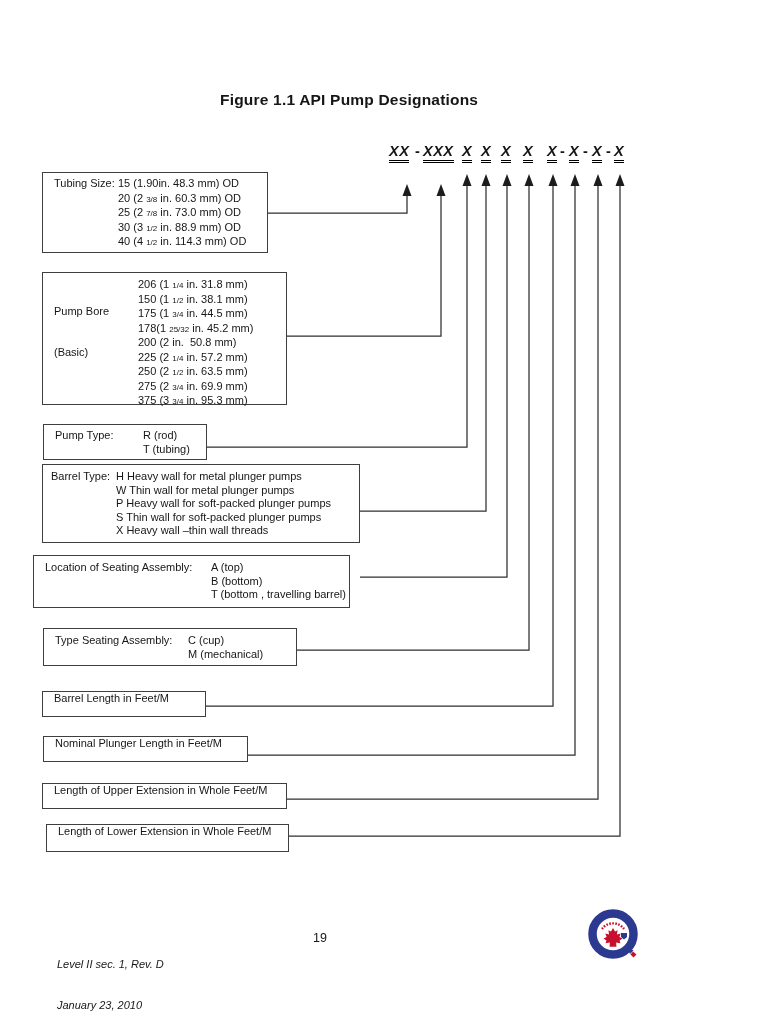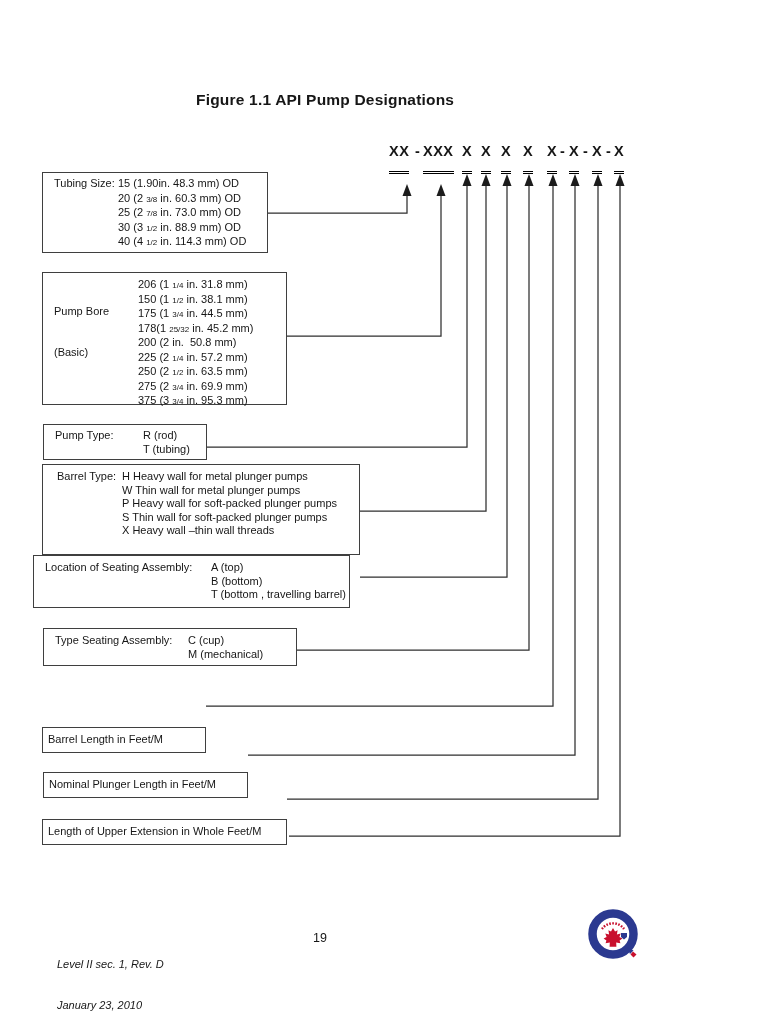--- a/index.html
+++ b/index.html
@@ -1,41 +1,41 @@
 <!DOCTYPE html>
 <html><head>
 <meta charset="utf-8">
 <style>
   html,body{margin:0;padding:0;background:#ffffff;}
   .page{
     position:relative;width:768px;height:1024px;background:#fff;
     font-family:"Liberation Sans",sans-serif;color:#161616;overflow:hidden;
   }
   .title{
-    position:absolute;left:196px;top:91px;font-size:15.5px;font-weight:bold;
+    position:absolute;left:220px;top:91px;font-size:15.5px;font-weight:bold;
     white-space:nowrap;letter-spacing:0.2px;
   }
   
   .grp,.sep{
     position:absolute;top:143px;font-size:14.5px;font-weight:bold;
     letter-spacing:0.5px;white-space:pre;
   }
-  .grp{border-bottom:3px double #000;padding-bottom:12px;}
+  .grp{border-bottom:3px double #000;padding-bottom:1px;font-style:italic;}
   
   .box{
     position:absolute;border:1.3px solid #3f3f3f;box-sizing:border-box;
     background:#fff;font-size:11px;line-height:13.5px;
   }
   .brow{display:flex;}
   .lbl{flex:0 0 auto;white-space:pre;}
   .rows{flex:1 1 auto;}
   .row{white-space:pre;}
   .row b{font-weight:normal;}
   .frac{font-size:8px;}
-  .simple{display:flex;align-items:center;padding-left:5px;margin-top:36px;}
+  .simple{display:flex;align-items:flex-start;padding-left:11px;}
   
   .wires{position:absolute;left:0;top:0;pointer-events:none;}
   .wires path{stroke:#2f2f2f;stroke-width:1.25;fill:none;}
   .wires polygon{fill:#1c1c1c;stroke:none;}
   
   .footer-ref{position:absolute;left:57px;top:931px;font-size:11px;font-style:italic;line-height:13.5px;white-space:pre;}
   .pagenum{position:absolute;left:313px;top:931px;font-size:12.5px;}
   .logo{position:absolute;left:586px;top:906px;}
 </style>
 </head>
@@ -121,21 +121,21 @@
   <div class="box" style="left:43px;top:424px;width:164px;height:36px;padding:4px 0 0 11px">
     <div class="brow">
       <span class="lbl" style="width:88px">Pump Type: </span>
       <div class="rows">
         <div class="row"><b>R</b><span> (rod)</span></div>
         <div class="row"><b>T</b><span> (tubing)</span></div>
       </div>
     </div>
   </div>
 
-  <div class="box" style="left:42px;top:464px;width:318px;height:91px;padding:5px 0 0 14px">
+  <div class="box" style="left:42px;top:464px;width:318px;height:79px;padding:5px 0 0 8px">
     <div class="brow">
       <span class="lbl" style="width:65px">Barrel Type: </span>
       <div class="rows">
         <div class="row"><b>H</b><span> Heavy wall for metal plunger pumps</span></div>
         <div class="row"><b>W</b><span> Thin wall for metal plunger pumps</span></div>
         <div class="row"><b>P</b><span> Heavy wall for soft-packed plunger pumps</span></div>
         <div class="row"><b>S</b><span> Thin wall for soft-packed plunger pumps</span></div>
         <div class="row"><b>X</b><span> Heavy wall –thin wall threads</span></div>
       </div>
     </div>
@@ -164,20 +164,23 @@
 
   <div class="box simple" style="left:42px;top:691px;width:164px;height:26px">
     <span>Barrel Length in Feet/M</span>
   </div>
   <div class="box simple" style="left:43px;top:736px;width:205px;height:26px">
     <span>Nominal Plunger Length in Feet/M</span>
   </div>
   <div class="box simple" style="left:42px;top:783px;width:245px;height:26px">
     <span>Length of Upper Extension in Whole Feet/M</span>
   </div>
+  <div class="box simple" style="left:46px;top:824px;width:243px;height:28px">
+    <span>Length of Lower Extension in Whole Feet/M</span>
+  </div>
 
   <div class="footer-ref">
     <div>Level II sec. 1, Rev. D</div>
     <div>January 23, 2010</div>
   </div>
   <div class="pagenum">19</div>
 
   <svg class="logo" width="58" height="60" viewBox="0 0 58 60">
     <circle cx="27" cy="28" r="20.5" fill="none" stroke-width="8.5" stroke="#2b3990"></circle>
     <path d="M16 23 A 13.5 13.5 0 0 1 38 23" fill="none" stroke-width="2.4" stroke-dasharray="1.6 1.4" stroke="#c8102e"></path>

